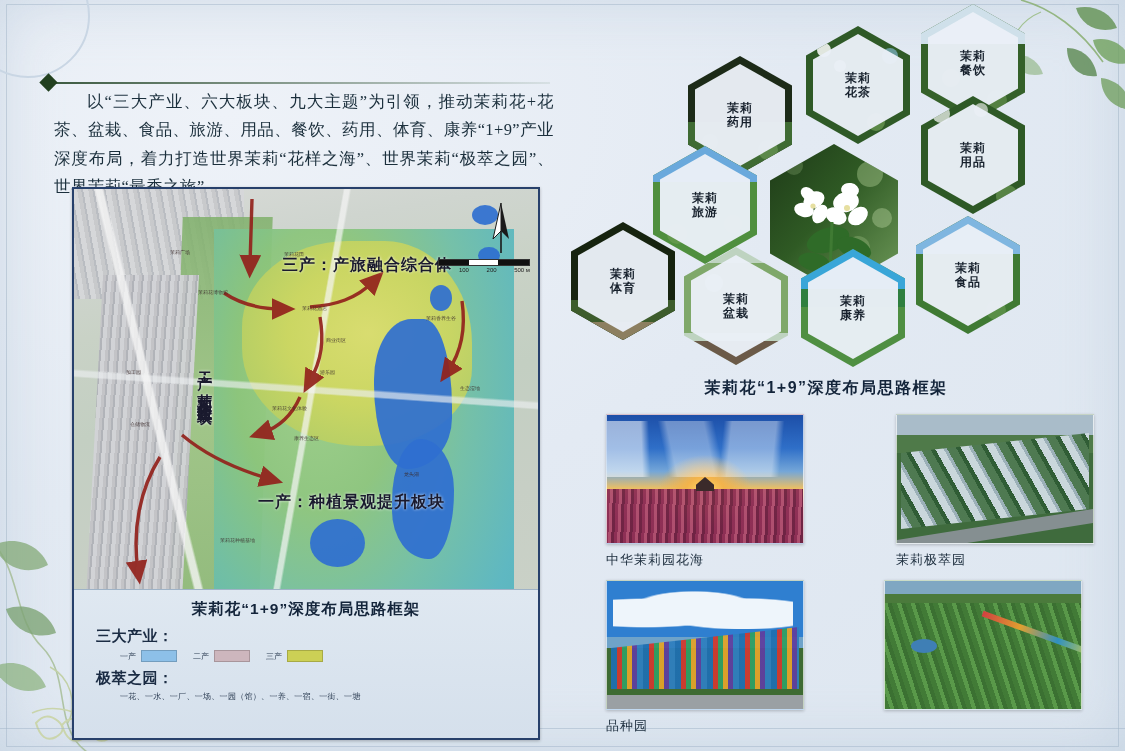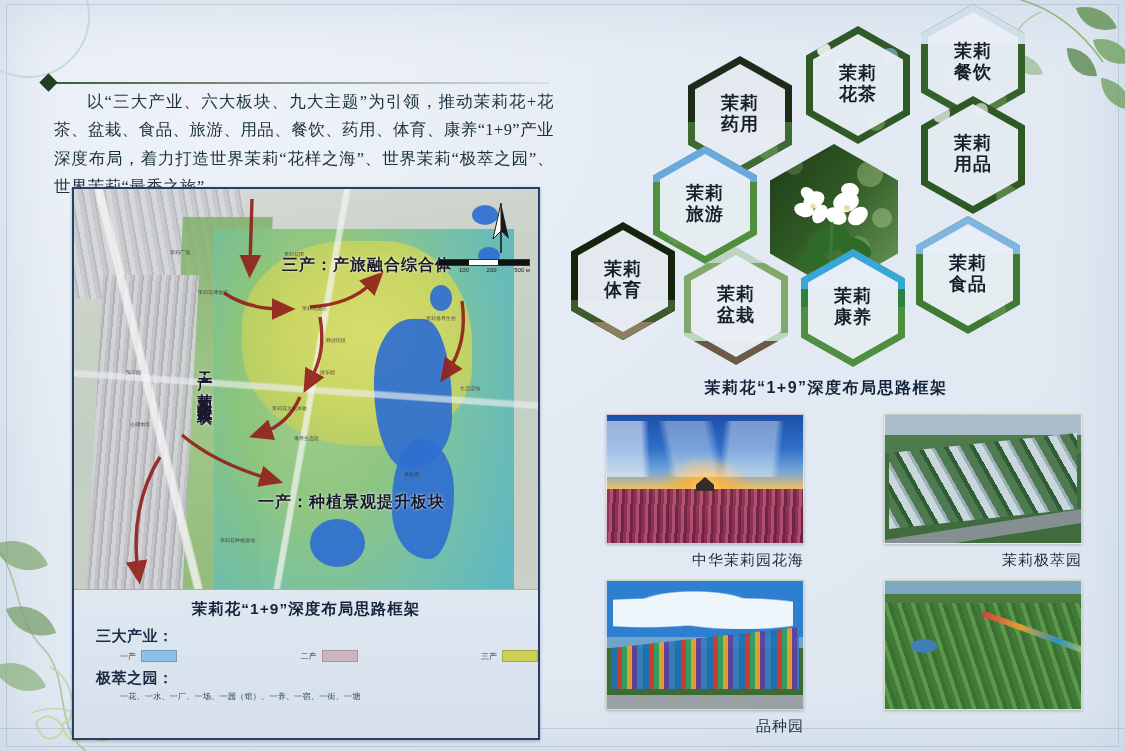--- a/index.html
+++ b/index.html
@@ -150,61 +150,61 @@
     background:linear-gradient(180deg,#dfe8f1,#d5e0ec);
     border-top:1px solid #9fb3c7;
   }
   #legend-title{
     text-align:center;margin-top:9px;font-size:15.5px;font-weight:700;color:#13243a;
     letter-spacing:1px;
   }
   .lg-group{margin:7px 0 0 22px;}
   .lg-head{font-size:15px;font-weight:700;color:#1b2c44;letter-spacing:.5px;}
   .lg-body{font-size:8px;color:#2b3c52;margin:3px 0 0 24px;line-height:1.55;letter-spacing:.3px;}
-  .lg-chips{display:flex;gap:27px;margin:4px 0 0 24px;align-items:center;justify-content:space-between;}
+  .lg-chips{display:flex;gap:16px;margin:4px 0 0 24px;align-items:center;}
   .lg-chip{display:flex;align-items:center;gap:5px;font-size:8px;color:#2b3c52;}
   .lg-sw{width:34px;height:10px;border:1px solid rgba(0,0,0,.18);}
 
   
   #right-col{position:absolute;left:566px;top:0;width:559px;height:751px;}
 
   #hexwrap{position:absolute;left:0;top:4px;width:520px;height:370px;}
   .hex{
     position:absolute;width:104px;height:118px;
     clip-path:polygon(50% 0%,100% 25%,100% 75%,50% 100%,0% 75%,0% 25%);
     display:flex;align-items:center;justify-content:center;
   }
   .hex .inner{
     position:absolute;left:7px;top:8px;right:7px;bottom:8px;
     clip-path:polygon(50% 0%,100% 25%,100% 75%,50% 100%,0% 75%,0% 25%);
     background:#eaf0f7;
     display:flex;align-items:center;justify-content:center;
   }
   .hex .tx{
     position:relative;z-index:2;text-align:left;
-    font-size:18px;font-weight:700;color:#16202c;line-height:1.18;
+    font-size:12px;font-weight:700;color:#16202c;line-height:1.18;
     letter-spacing:1px;
-    font-family:Liberation Mono, monospace;
+    font-family:Liberation Serif, serif;
   }
   .hex.photo .inner{background:rgba(234,240,247,.97);}
   .hex-center{
     position:absolute;width:128px;height:146px;
     clip-path:polygon(50% 0%,100% 25%,100% 75%,50% 100%,0% 75%,0% 25%);
     overflow:hidden;
   }
   #hex-caption{
     position:absolute;left:0;top:378px;width:520px;text-align:center;
     font-size:16px;font-weight:700;color:#13243a;letter-spacing:1.5px;
   }
 
   
   #photos{position:absolute;left:18px;top:414px;width:530px;height:330px;}
   .pcell{position:absolute;}
   .pimg{border:1px solid rgba(255,255,255,.7);box-shadow:0 1px 3px rgba(0,0,0,.22);overflow:hidden;position:relative;}
-  .pcap{text-align:right;font-size:15px;color:#1b2c3c;margin-top:7px;letter-spacing:1px;font-weight:400;}
+  .pcap{text-align:left;font-size:13px;color:#1b2c3c;margin-top:7px;letter-spacing:1px;font-weight:400;}
 
   
   #ph1 .pimg{width:196px;height:128px;
     background:
       radial-gradient(ellipse at 50% 60%, #ffd96b 0%, #f3b34b 14%, rgba(243,179,75,0) 34%),
       linear-gradient(180deg,#1d4fa8 0%,#2f6fc8 26%,#74a6d8 44%,#f0c060 58%,#c06a7a 68%,#9c3f63 80%,#7a2a4e 100%);
   }
   #ph1 .clouds{position:absolute;left:0;top:6px;width:100%;height:56px;
     background:
       linear-gradient(88deg,rgba(255,255,255,.55) 0 18%,transparent 22%),
@@ -551,21 +551,21 @@
 
       <div class="pcell" id="ph1" style="left:22px;top:0;">
         <div class="pimg">
           <div class="clouds"></div>
           <div class="field"></div>
           <div class="pav"></div>
         </div>
         <div class="pcap">中华茉莉园花海</div>
       </div>
 
-      <div class="pcell" id="ph2" style="left:300px;top:0;">
+      <div class="pcell" id="ph2" style="left:312px;top:0;">
         <div class="pimg">
           <div class="gh"></div>
           <div class="road"></div>
         </div>
         <div class="pcap">茉莉极萃园</div>
       </div>
 
       <div class="pcell" id="ph3" style="left:22px;top:166px;">
         <div class="pimg">
           <div class="cl"></div>

